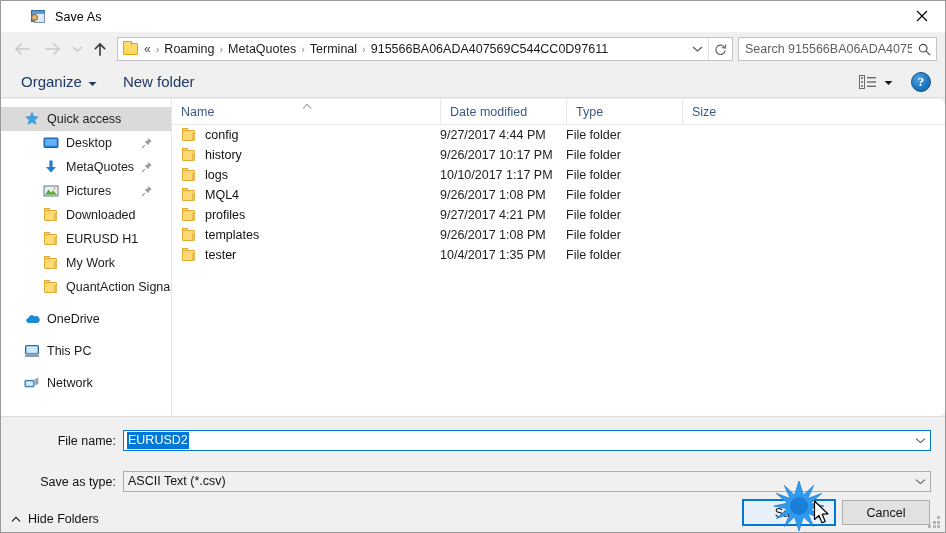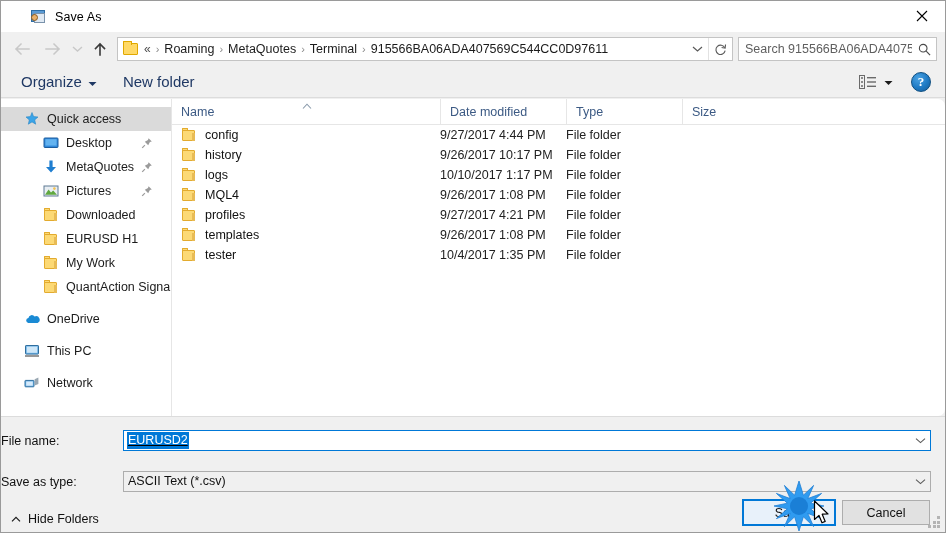--- a/index.html
+++ b/index.html
@@ -283,33 +283,32 @@
     position: absolute; left: 0; top: 415px;
     width: 944px; height: 116px;
     background: #f0f0f0;
     border-top: 1px solid #dcdcdc;
   }
   .field-row { position: absolute; display: flex; align-items: center; }
   #row-filename { left: 0; top: 13px; width: 944px; }
   #row-filetype { left: 0; top: 54px; width: 928px; }
   .field-label {
     width: 122px; flex: none;
-    text-align: left; padding-right: 7px;
+    text-align: right; padding-right: 7px;
     font-size: 12.5px; color: #111;
   }
   .combo {
     height: 21px;
     display: flex; align-items: center;
     background: #fff;
     position: relative;
   }
   #filename-combo {
     width: 808px; flex: none;
     border: 1px solid #0078d7;
-    text-decoration: underline;
   }
   #filetype-combo {
     width: 808px; flex: none;
     border: 1px solid #adadad;
     background: #f0f0f0;
   }
   .combo-value {
     font-size: 12.5px; color: #111;
     margin-left: 3px;
     padding: 0 1px;

